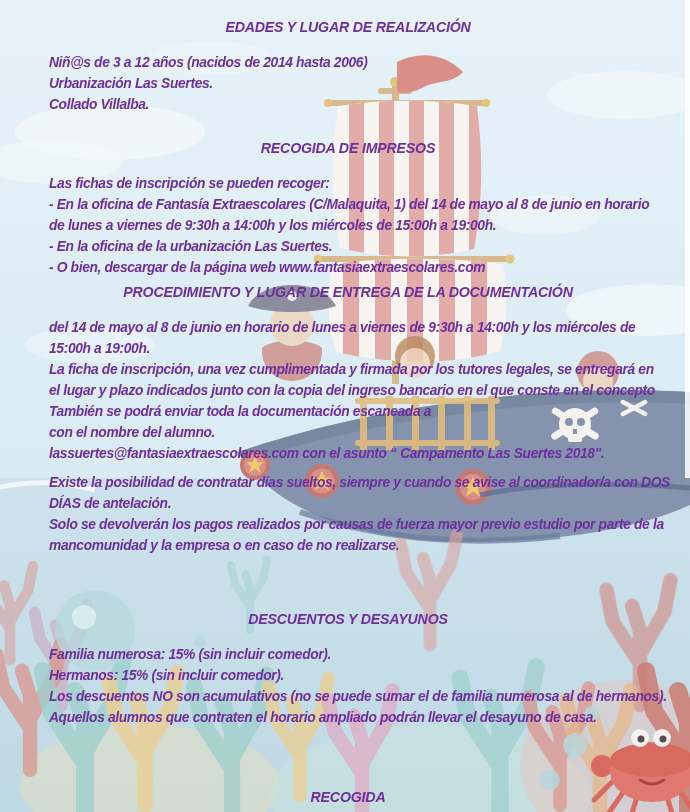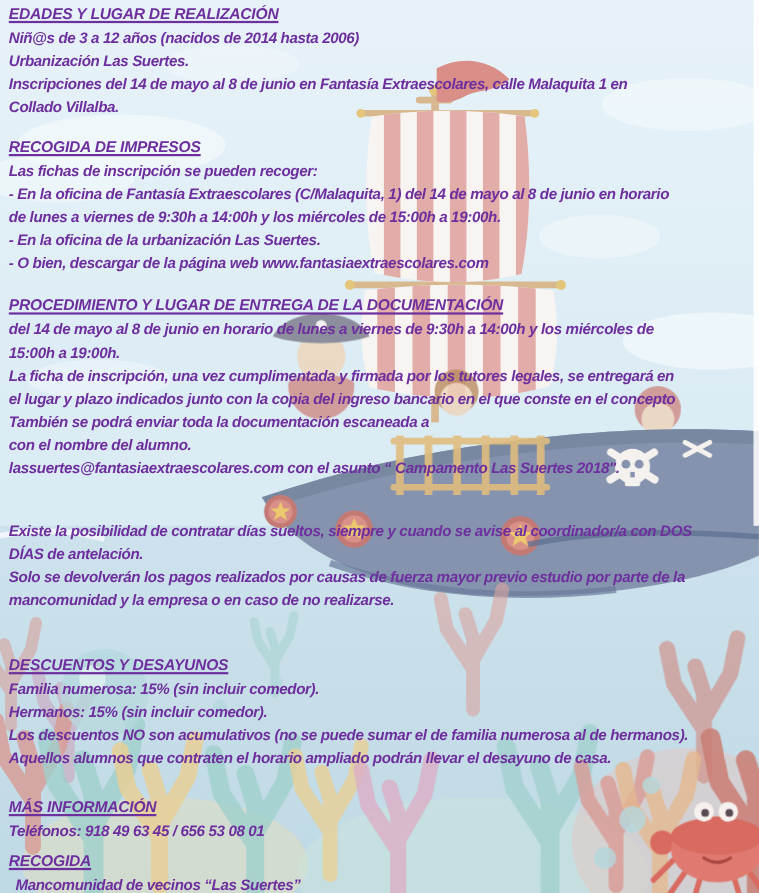--- a/index.html
+++ b/index.html
@@ -7,34 +7,35 @@
     position:relative;
     width:690px;height:812px;
     overflow:hidden;
     background:#e3f0f7;
     font-family:"Liberation Sans","DejaVu Sans",sans-serif;
   }
   #bg{position:absolute;inset:0;z-index:0;}
   #content{position:absolute;inset:0;z-index:1;}
   .section{position:absolute;left:8px;right:2px;}
   .heading{
-    margin:0;
+    margin:14px;
     font:italic bold 14.2px/21px "Liberation Sans","DejaVu Sans",sans-serif;
     letter-spacing:-0.2px;
     color:var(--text-color,#6e2f9e);
-    text-decoration:underline;
     text-decoration-thickness:1.5px;
     text-underline-offset:2px;
     white-space:nowrap;
+    text-align:center;
   }
   .body-line{
     font:italic bold 13.8px/21px "Liberation Sans","DejaVu Sans",sans-serif;
     letter-spacing:-0.35px;
     color:var(--text-color,#6e2f9e);
     white-space:nowrap;
+    margin-left:41px;
   }
   .inline-link{color:inherit;text-decoration:none;cursor:pointer;}
   .section-edades{top:3px}
   .section-recogida{top:124px}
   .section-procedimiento{top:268px}
   .section-dias{top:472px}
   .section-descuentos{top:595px}
   .section-mas{top:724px}
   .section-organiza{top:773px}
   .section-organiza .body-line{margin-left:6px;}
@@ -234,21 +235,20 @@
 
   <rect x="685" y="0" width="5" height="478" fill="#ffffff" opacity="0.85"></rect>
 </svg>
 </div>
 
 <main id="content">
     <section class="section section-edades">
       <h2 class="heading">EDADES Y LUGAR DE REALIZACIÓN</h2>
       <div class="body-line">Niñ@s de 3 a 12 años (nacidos de 2014 hasta 2006)</div>
       <div class="body-line">Urbanización Las Suertes.</div>
-      <div class="body-line">Inscripciones del 14 de mayo al 8 de junio en Fantasía Extraescolares, calle Malaquita 1 en</div>
       <div class="body-line">Collado Villalba.</div>
     </section>
     <section class="section section-recogida">
       <h2 class="heading">RECOGIDA DE IMPRESOS</h2>
       <div class="body-line">Las fichas de inscripción se pueden recoger:</div>
       <div class="body-line">- En la oficina de Fantasía Extraescolares (C/Malaquita, 1) del 14 de mayo al 8 de junio en horario</div>
       <div class="body-line">de lunes a viernes de 9:30h a 14:00h y los miércoles de 15:00h a 19:00h.</div>
       <div class="body-line">- En la oficina de la urbanización Las Suertes.</div>
       <div class="body-line">- O bien, descargar de la página web <span class="inline-link">www.fantasiaextraescolares.com</span></div>
     </section>
@@ -268,21 +268,17 @@
       <div class="body-line">Solo se devolverán los pagos realizados por causas de fuerza mayor previo estudio por parte de la</div>
       <div class="body-line">mancomunidad y la empresa o en caso de no realizarse.</div>
     </section>
     <section class="section section-descuentos">
       <h2 class="heading">DESCUENTOS Y DESAYUNOS</h2>
       <div class="body-line">Familia numerosa: 15% (sin incluir comedor).</div>
       <div class="body-line">Hermanos: 15% (sin incluir comedor).</div>
       <div class="body-line">Los descuentos NO son acumulativos (no se puede sumar el de familia numerosa al de hermanos).</div>
       <div class="body-line">Aquellos alumnos que contraten el horario ampliado podrán llevar el desayuno de casa.</div>
     </section>
-    <section class="section section-mas">
-      <h2 class="heading">MÁS INFORMACIÓN</h2>
-      <div class="body-line">Teléfonos: 918 49 63 45 / 656 53 08 01</div>
-    </section>
     <section class="section section-organiza">
       <h2 class="heading">RECOGIDA</h2>
       <div class="body-line">Mancomunidad de vecinos “Las Suertes”</div>
     </section>
   </main>
 
 </body></html>

